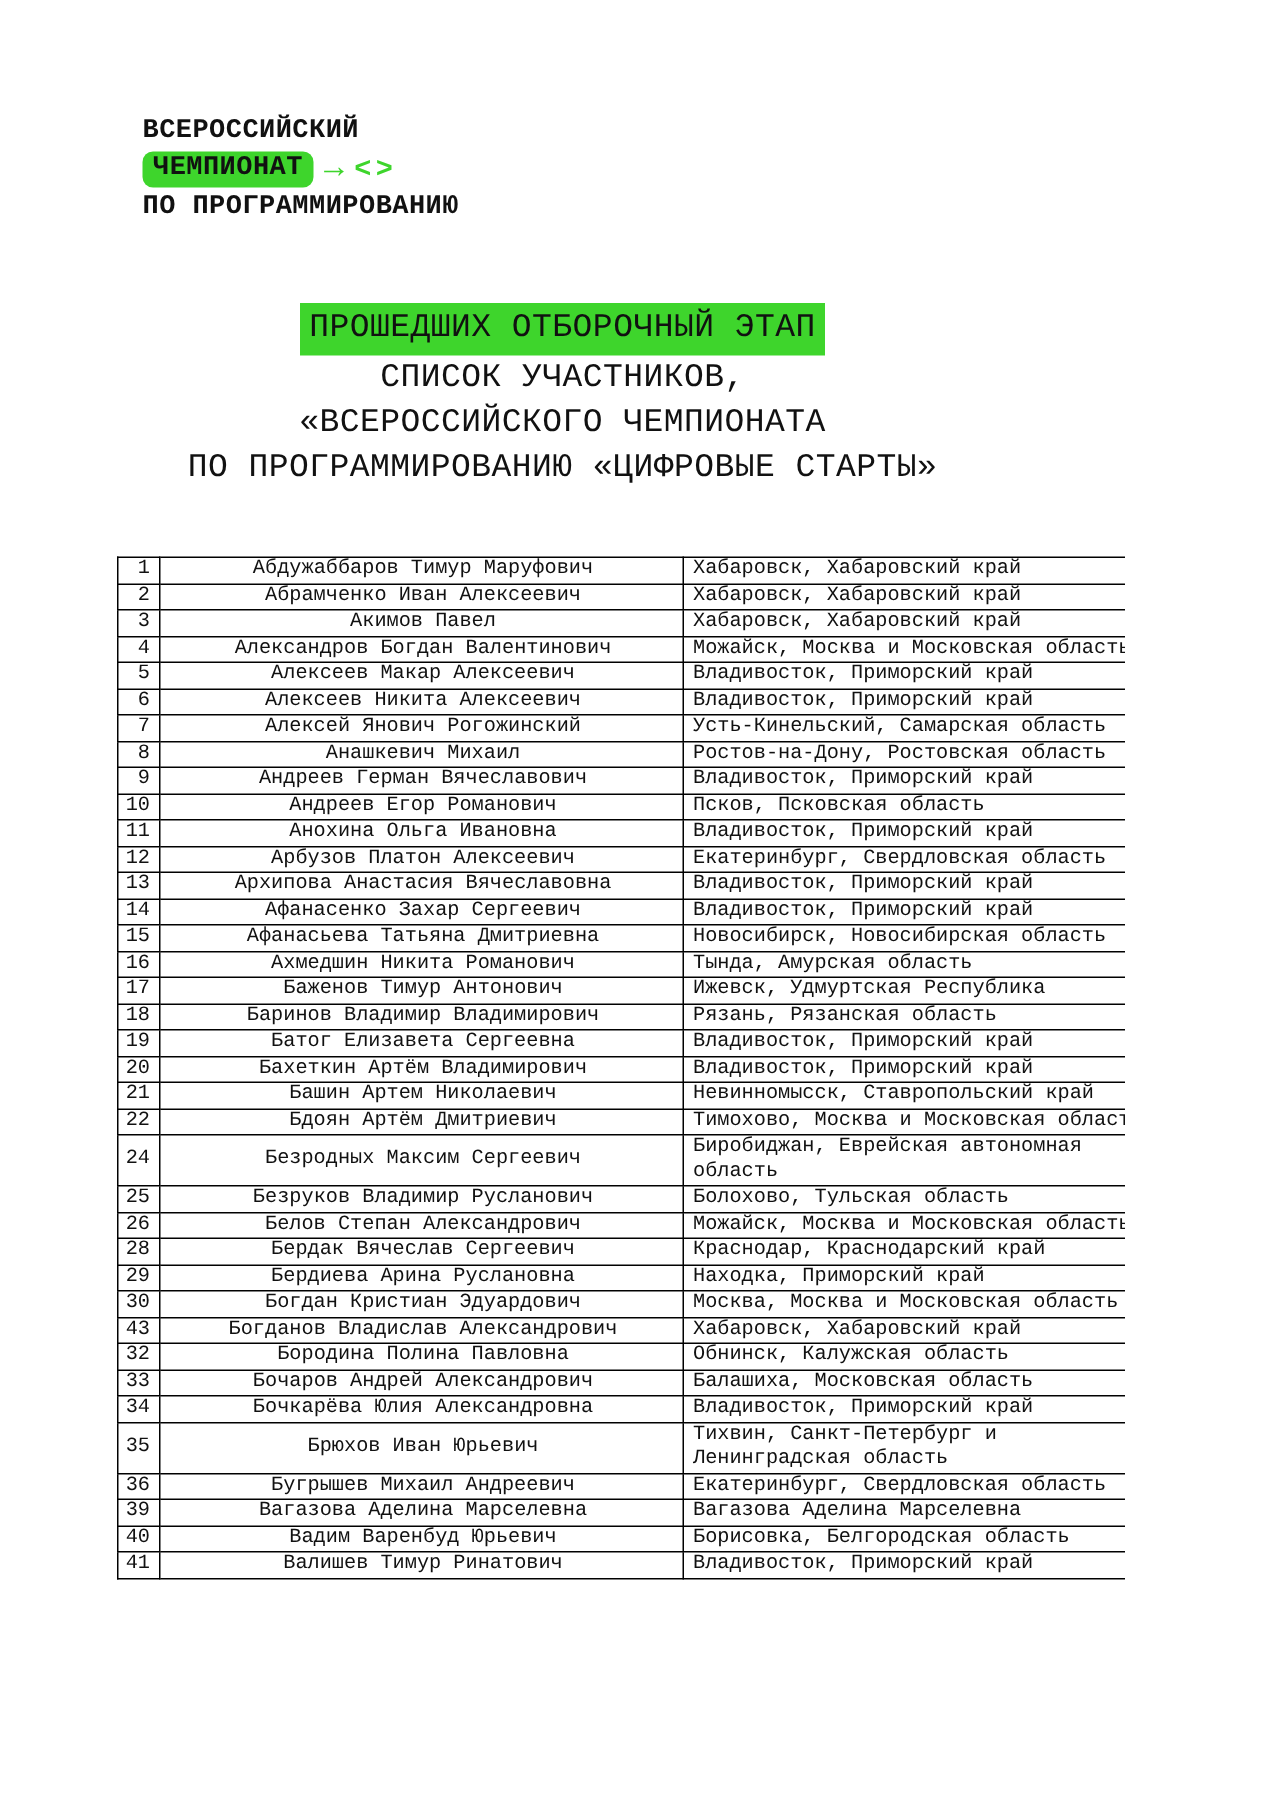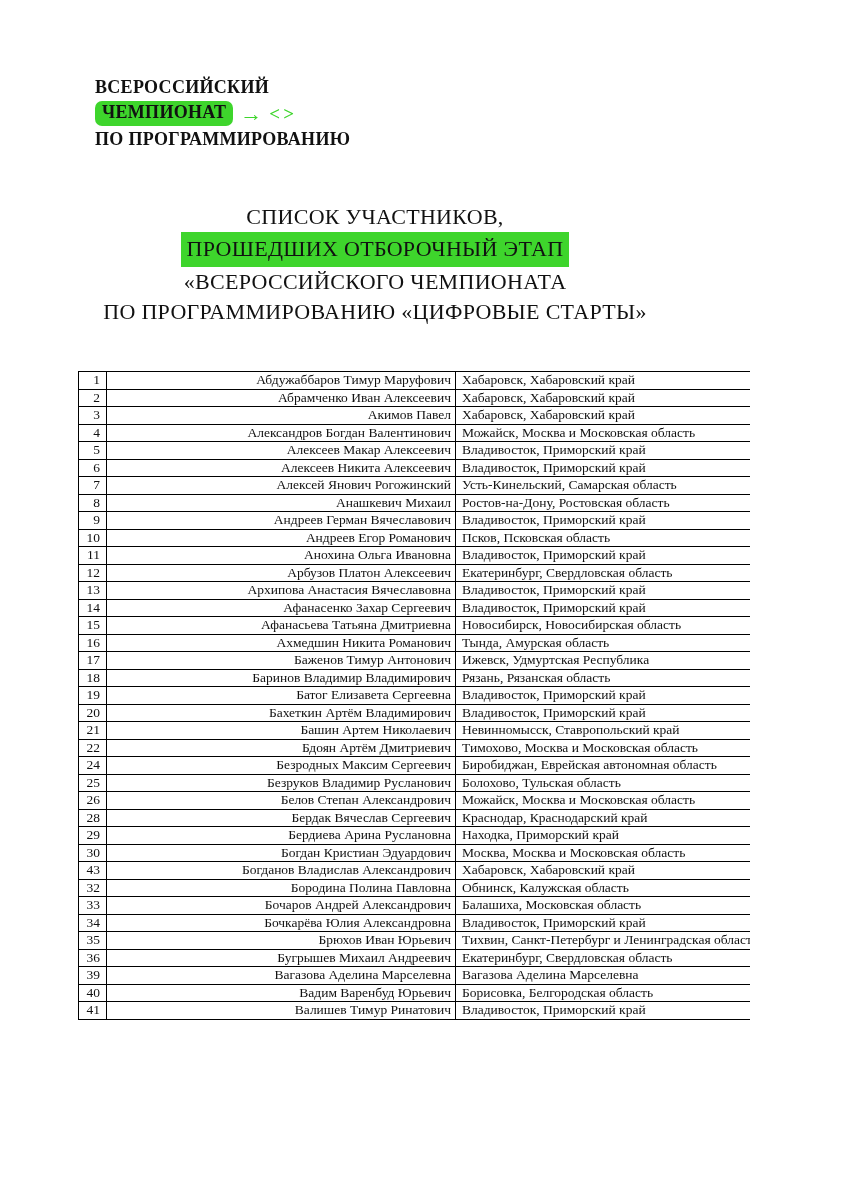--- a/index.html
+++ b/index.html
@@ -1,20 +1,20 @@
 <!DOCTYPE html>
 <html style="--accent: #3ed52c; --ink: #111111; --line: #000000;"><head>
 <meta charset="utf-8">
 <style>
   :root { --accent:#3ed52c; --ink:#111111; --line:#000000; }
   * { margin:0; padding:0; box-sizing:border-box; }
   body { background:#ffffff; }
   .page {
     position:relative; width:750px; height:1200px; background:#ffffff;
-    font-family:Liberation Serif, serif; color:var(--ink); overflow:hidden;
+    font-family:Liberation Mono, monospace; color:var(--ink); overflow:hidden;
   }
   
   .logo { position:absolute; left:95px; top:76px; }
   .logo-line1, .logo-line3 {
     font-weight:bold; font-size:18px; line-height:23px; letter-spacing:0.3px; color:var(--ink);
   }
   .logo-line2 { display:flex; align-items:center; gap:7px; margin:2px 0 2px 0; }
   .badge {
     display:inline-block; background:var(--accent); border-radius:7px;
     padding:1px 7px 3px 7px; font-weight:bold; font-size:18px; letter-spacing:0.3px; color:var(--ink);
@@ -32,41 +32,41 @@
   table.participants {
     position:absolute; left:78px; top:371px; width:692px;
     border-collapse:collapse; table-layout:fixed;
     font-size:13.5px; color:var(--ink);
   }
   .participants td {
     border:1px solid var(--line); height:17px; line-height:16.5px;
     vertical-align:middle; overflow:hidden;
   }
   td.c-num  { width:28px;  text-align:right; padding-right:6px; }
-  td.c-name { width:349px; text-align:right;  padding-left:6px; padding-right:4px; }
+  td.c-name { width:349px; text-align:center;  padding-left:6px; padding-right:4px; }
   td.c-loc  { width:315px; text-align:left;  padding-left:6px; padding-right:6px; }
 </style>
 </head>
 <body>
 
 <div class="page">
 
   <header class="logo">
     <div class="logo-line1">ВСЕРОССИЙСКИЙ</div>
     <div class="logo-line2">
       <span class="badge">ЧЕМПИОНАТ</span>
       <span class="arrow-icon">→</span>
       <span class="brackets-icon">&lt;&gt;</span>
     </div>
     <div class="logo-line3">ПО ПРОГРАММИРОВАНИЮ</div>
   </header>
 
   <section class="title">
+    <div class="row"><span class="hl">ПРОШЕДШИХ ОТБОРОЧНЫЙ ЭТАП</span></div>
     <div class="row">СПИСОК УЧАСТНИКОВ,</div>
-    <div class="row"><span class="hl">ПРОШЕДШИХ ОТБОРОЧНЫЙ ЭТАП</span></div>
     <div class="row">«ВСЕРОССИЙСКОГО ЧЕМПИОНАТА</div>
     <div class="row">ПО ПРОГРАММИРОВАНИЮ «ЦИФРОВЫЕ СТАРТЫ»</div>
   </section>
 
   <table class="participants">
     <tbody>
     <tr>
       <td class="c-num">1</td>
       <td class="c-name">Абдужаббаров Тимур Маруфович</td>
       <td class="c-loc">Хабаровск, Хабаровский край</td>

